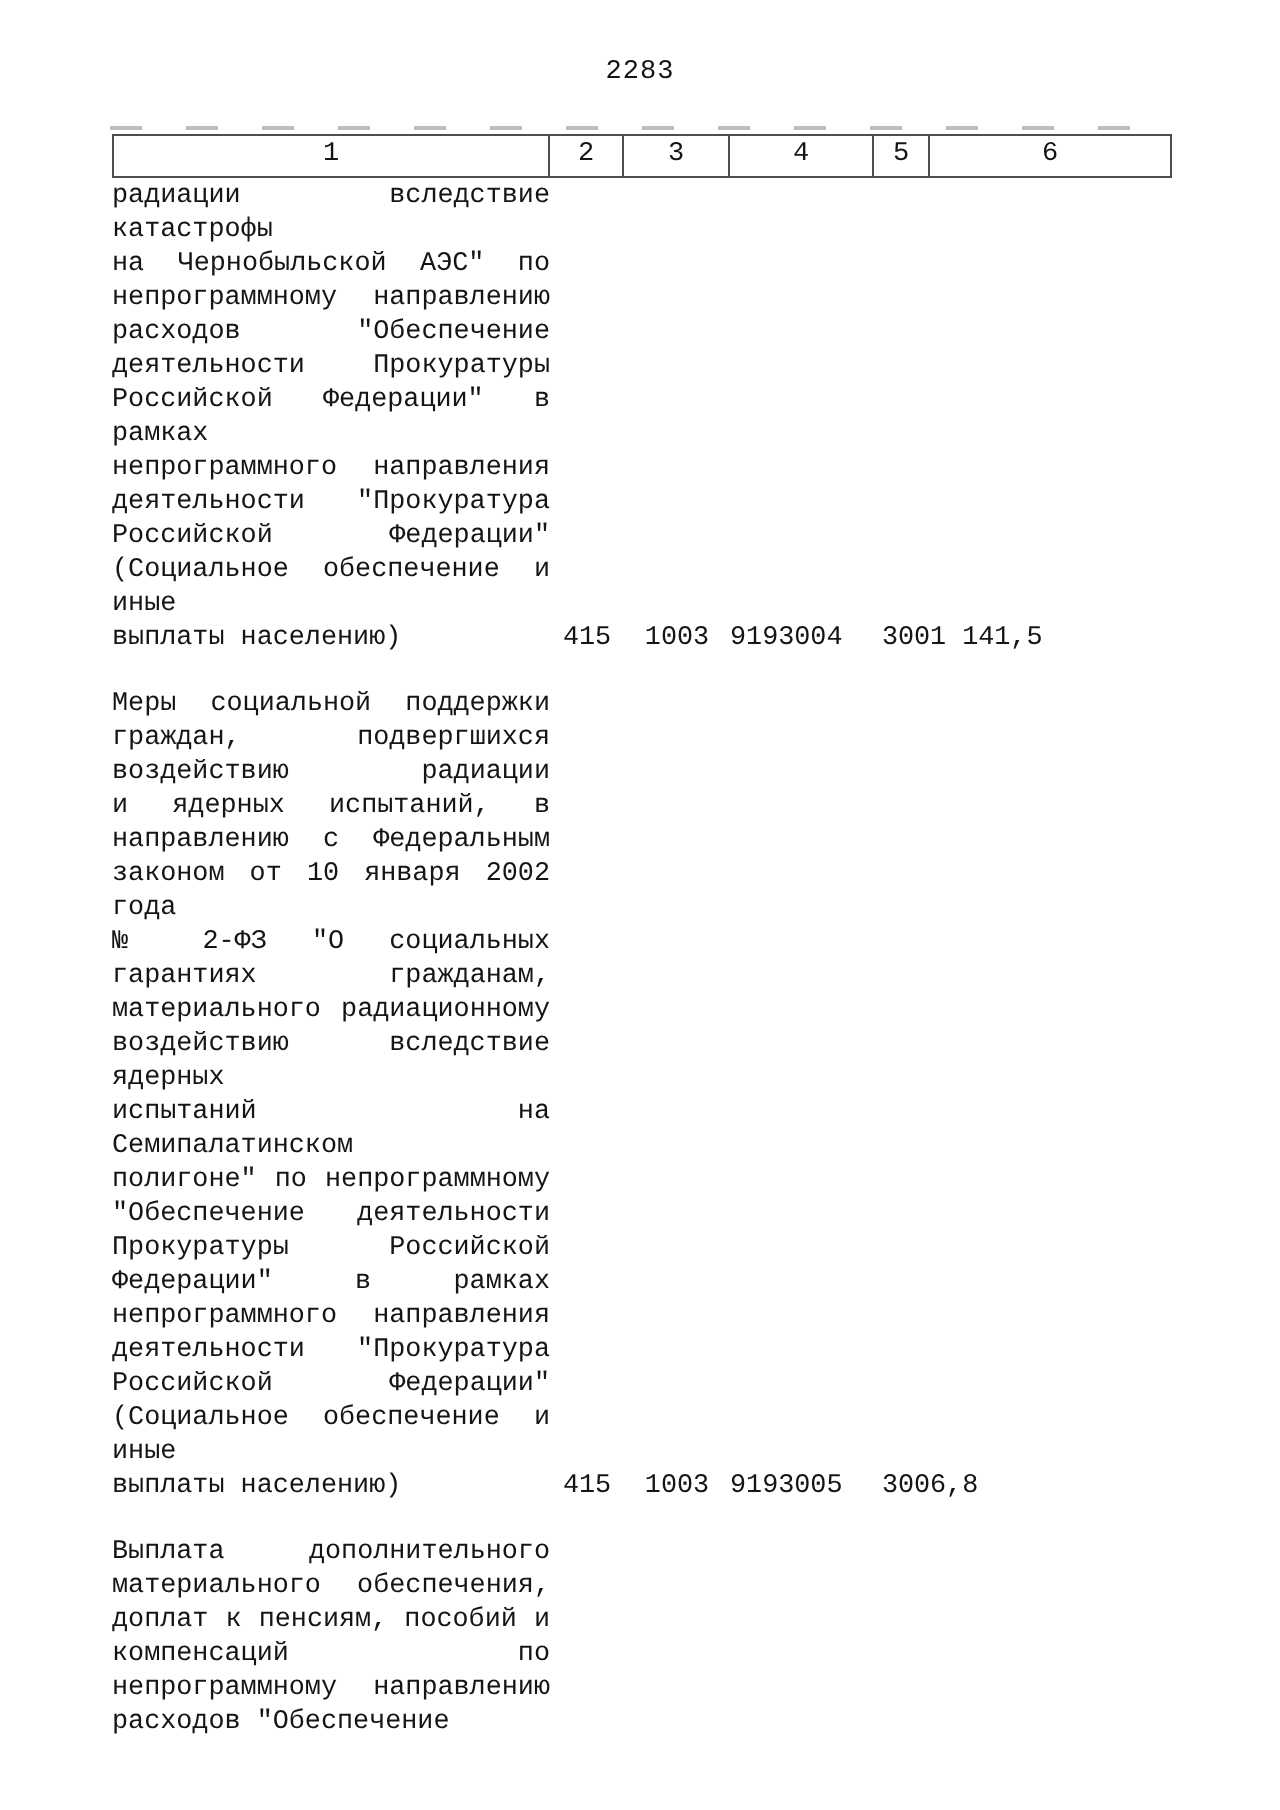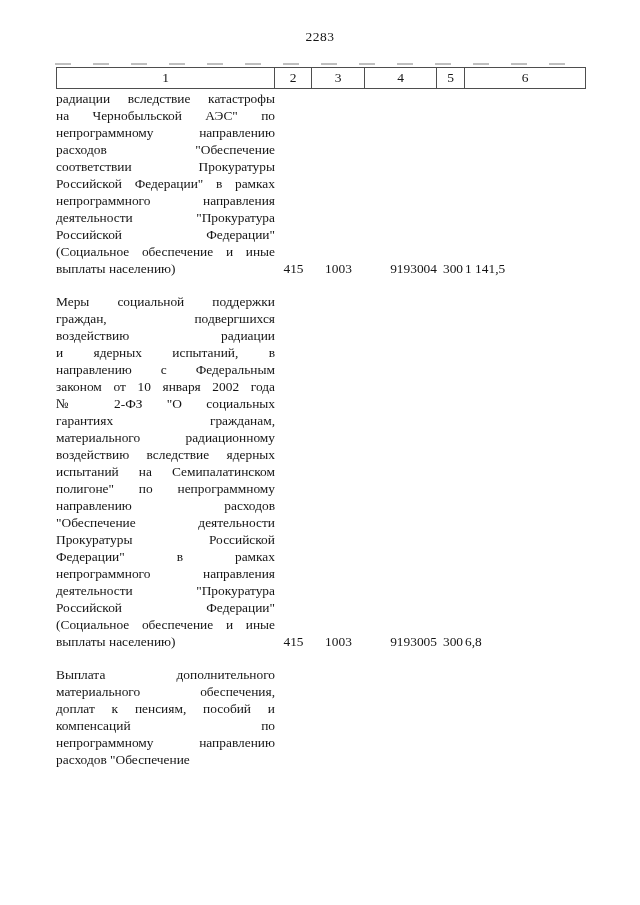--- a/index.html
+++ b/index.html
@@ -2,21 +2,21 @@
 <html><head>
 <meta charset="utf-8">
 <style>
   html, body { margin: 0; padding: 0; background: #ffffff; }
   .page {
     position: relative;
     width: 640px;
     height: 905px;
     background: #ffffff;
     color: #151515;
-    font-family: Liberation Serif, serif;
+    font-family: Liberation Mono, monospace;
     overflow: hidden;
   }
   .page-number {
     padding-top: 28px;
     text-align: center;
     font-size: 13.5px;
     line-height: 17px;
     letter-spacing: 0.5px;
   }
   .table-header {
@@ -70,21 +70,21 @@
   .val {
     position: absolute;
     bottom: 0;
     font-size: 13.4px;
     line-height: 17px;
     white-space: nowrap;
     margin-top: 35px;
   }
   .v2 { left: 219px; width: 37px; text-align: center; }
   .v3 { left: 256px; width: 53px; text-align: center; }
-  .v4 { left: 309px; width: 72px; text-align: right; }
+  .v4 { left: 309px; width: 72px; text-align: left; }
   .v5 { left: 381px; width: 32px; text-align: center; }
   .v6 { left: 409px; width: 115px; text-align: left; }
 </style>
 </head>
 <body>
 
 <div class="page">
 
   <div class="page-number">2283</div>
 
@@ -98,21 +98,21 @@
   </div>
 
   <div class="entries">
 
     <div class="entry">
       <div class="desc">
           <div class="jline">радиации вследствие катастрофы</div>
           <div class="jline">на Чернобыльской АЭС" по</div>
           <div class="jline">непрограммному направлению</div>
           <div class="jline">расходов "Обеспечение</div>
-          <div class="jline">соответствии Прокуратуры</div>
+          <div class="jline">деятельности Прокуратуры</div>
           <div class="jline">Российской Федерации" в рамках</div>
           <div class="jline">непрограммного направления</div>
           <div class="jline">деятельности "Прокуратура</div>
           <div class="jline">Российской Федерации"</div>
           <div class="jline">(Социальное обеспечение и иные</div>
           <div class="jline last">выплаты населению)</div>
         </div>
       <div class="val v2">415</div>
       <div class="val v3">1003</div>
       <div class="val v4">9193004</div>
@@ -127,21 +127,20 @@
           <div class="jline">воздействию радиации</div>
           <div class="jline">и ядерных испытаний, в</div>
           <div class="jline">направлению с Федеральным</div>
           <div class="jline">законом от 10 января 2002 года</div>
           <div class="jline">№ 2-ФЗ "О социальных</div>
           <div class="jline">гарантиях гражданам,</div>
           <div class="jline">материального радиационному</div>
           <div class="jline">воздействию вследствие ядерных</div>
           <div class="jline">испытаний на Семипалатинском</div>
           <div class="jline">полигоне" по непрограммному</div>
-          <div class="jline">направлению расходов</div>
           <div class="jline">"Обеспечение деятельности</div>
           <div class="jline">Прокуратуры Российской</div>
           <div class="jline">Федерации" в рамках</div>
           <div class="jline">непрограммного направления</div>
           <div class="jline">деятельности "Прокуратура</div>
           <div class="jline">Российской Федерации"</div>
           <div class="jline">(Социальное обеспечение и иные</div>
           <div class="jline last">выплаты населению)</div>
         </div>
       <div class="val v2">415</div>

